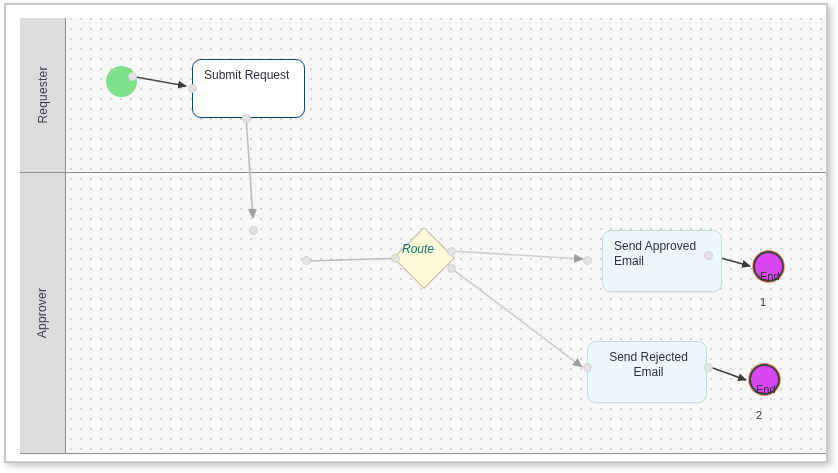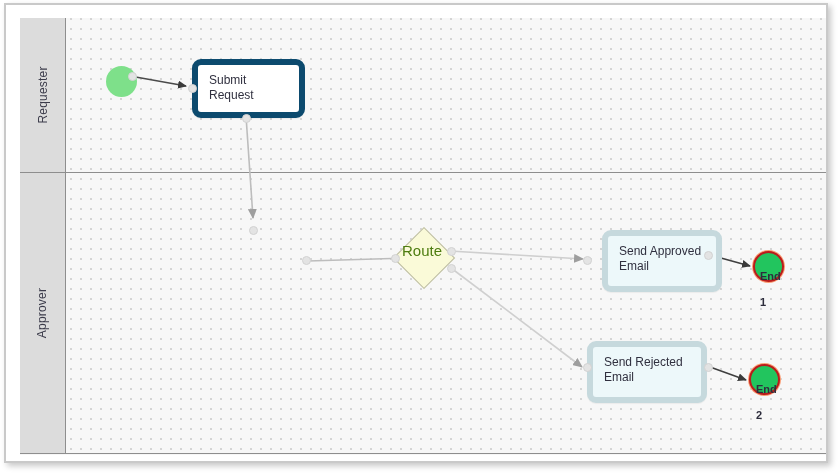--- a/index.html
+++ b/index.html
@@ -96,21 +96,21 @@
     pointer-events: none;
   }
 
   
   .node {
     position: absolute;
     box-sizing: border-box;
   }
 
   .node-task {
-    border: 6px solid #0c4a6e;
+    border: 1px solid #0c4a6e;
     border-radius: 9px;
     background: #ffffff;
     box-shadow: 0 1px 1px rgba(0,0,0,0.05);
     text-decoration: underline;
   }
   .node-task .node-label {
     position: absolute;
     left: 11px; top: 8px;
     right: 8px;
     font-size: 12px;
@@ -122,24 +122,23 @@
     border-color: #c6d9dd;
   }
 
   .node-start {
     border-radius: 50%;
     background: #7ee08a;
   }
 
   .node-end {
     border-radius: 50%;
-    background: #22c55e;
-    border: 2px solid #b91c1c;
+    background: #d946ef;
+    border: 2px solid #404040;
     box-shadow: 0 0 0 1px #fb9b72;
-    font-weight: bold;
   }
   .node-end .node-label {
     position: absolute;
     left: 5px; top: 4px;
     font-size: 11px;
     line-height: 13px;
     color: #2d2d3c;
     white-space: pre-line;
   }
 
@@ -151,23 +150,24 @@
     left: 8px; top: 8px;
     width: 44px; height: 44px;
     background: #fafad8;
     border: 1px solid #b9b9a0;
     transform: rotate(45deg);
     box-sizing: border-box;
   }
   .node-gateway .node-label {
     position: absolute;
     left: 8px; top: 14px;
-    font-size: 15px;
-    color: #4d7c0f;
+    font-size: 12px;
+    color: #0f766e;
     white-space: nowrap;
+    font-style: italic;
   }
 
   
   .port {
     position: absolute;
     width: 9px; height: 9px;
     border-radius: 50%;
     background: #e3e3e3;
     border: 1px solid #d2d2d2;
     box-sizing: border-box;
@@ -243,21 +243,21 @@
 
       <div class="node node-task email" id="node-send-approved" style="left:582px; top:212px; width:120px; height:62px;">
         <div class="node-label">
           <span>Send Approved</span><br>
           <span>Email</span>
         </div>
       </div>
       <div class="port" style="left:563px; top:238px;"></div>
       <div class="port" style="left:684px; top:233px;"></div>
 
-      <div class="node node-task email" id="node-send-rejected" style="left:567px; top:323px; width:120px; height:62px;">
+      <div class="node node-task email" id="node-send-rejected" style="left:567px; top:323px; width:120px; height:62px;text-align:center;">
         <div class="node-label">
           <span>Send Rejected</span><br>
           <span>Email</span>
         </div>
       </div>
       <div class="port" style="left:563px; top:345px;"></div>
       <div class="port" style="left:684px; top:345px;"></div>
 
       <div class="node node-end" id="node-end-1" style="left:733px; top:233px; width:31px; height:31px;">
         <div class="node-label">

